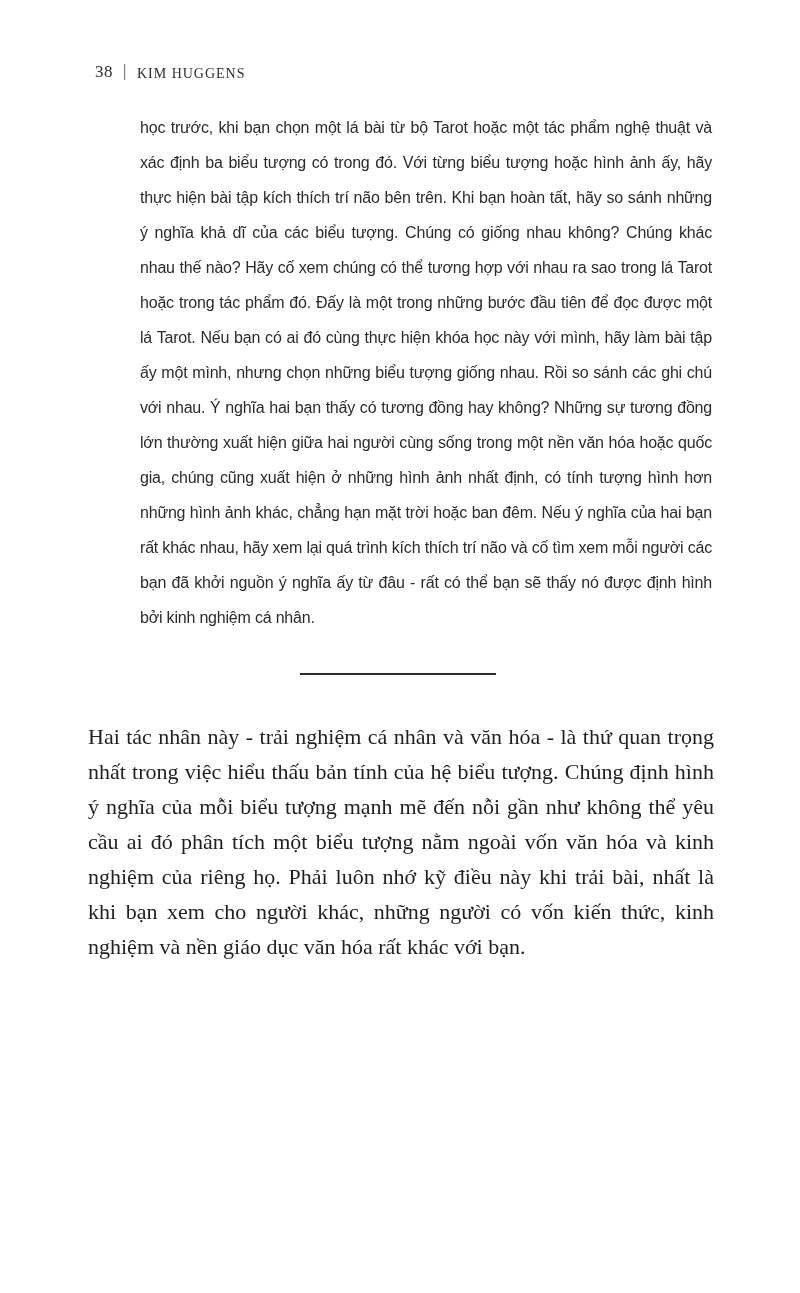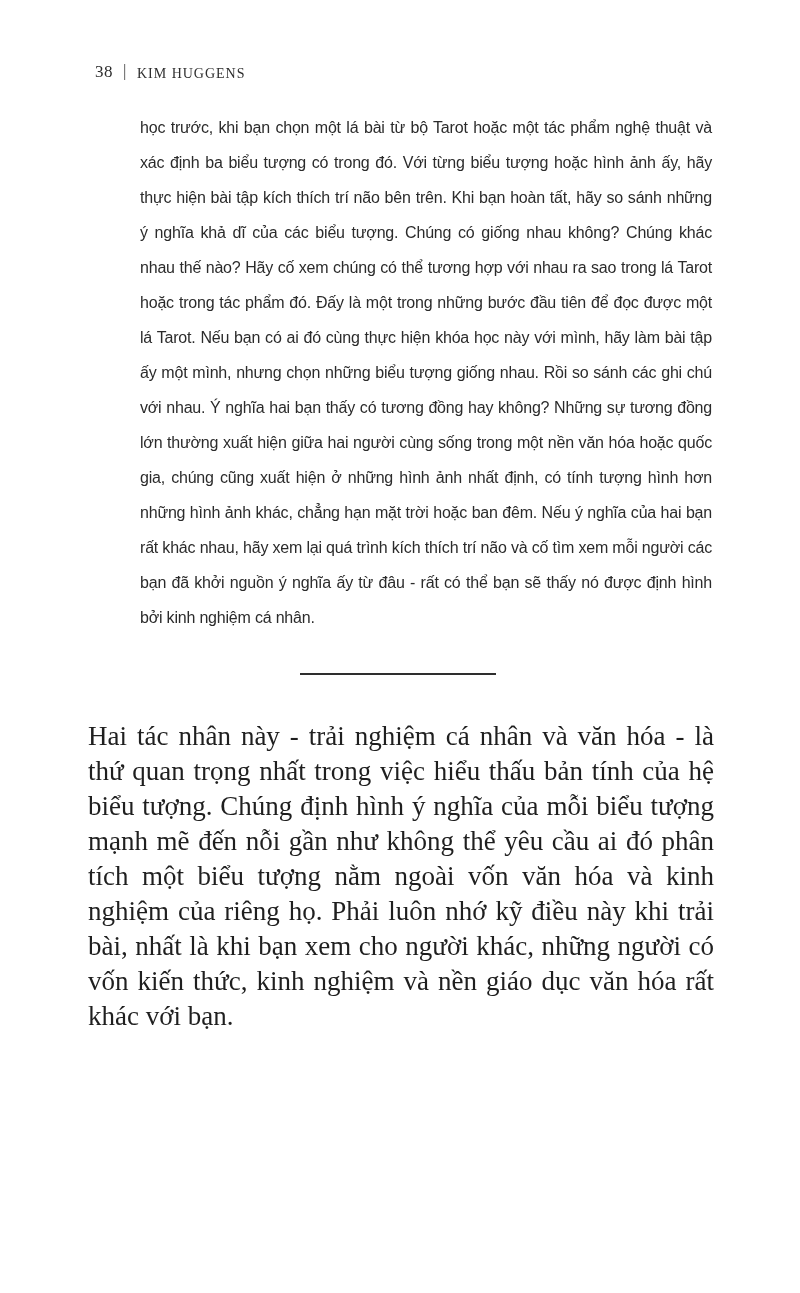--- a/index.html
+++ b/index.html
@@ -57,21 +57,21 @@
     border: none;
     border-top: 2px solid #2e2e2e;
     width: 196px;
     margin: 38px 0 0 300px;
     height: 0;
   }
   .body-text {
     margin: 44px 86px 0 88px;
     width: 626px;
     font-family: "Liberation Serif", "DejaVu Serif", serif;
-    font-size: 27px;
+    font-size: 22px;
     line-height: 35px;
     color: #1f1f1f;
     text-align: justify;
     text-justify: inter-word;
   }
 </style>
 </head>
 <body>
 
 <div class="page">

